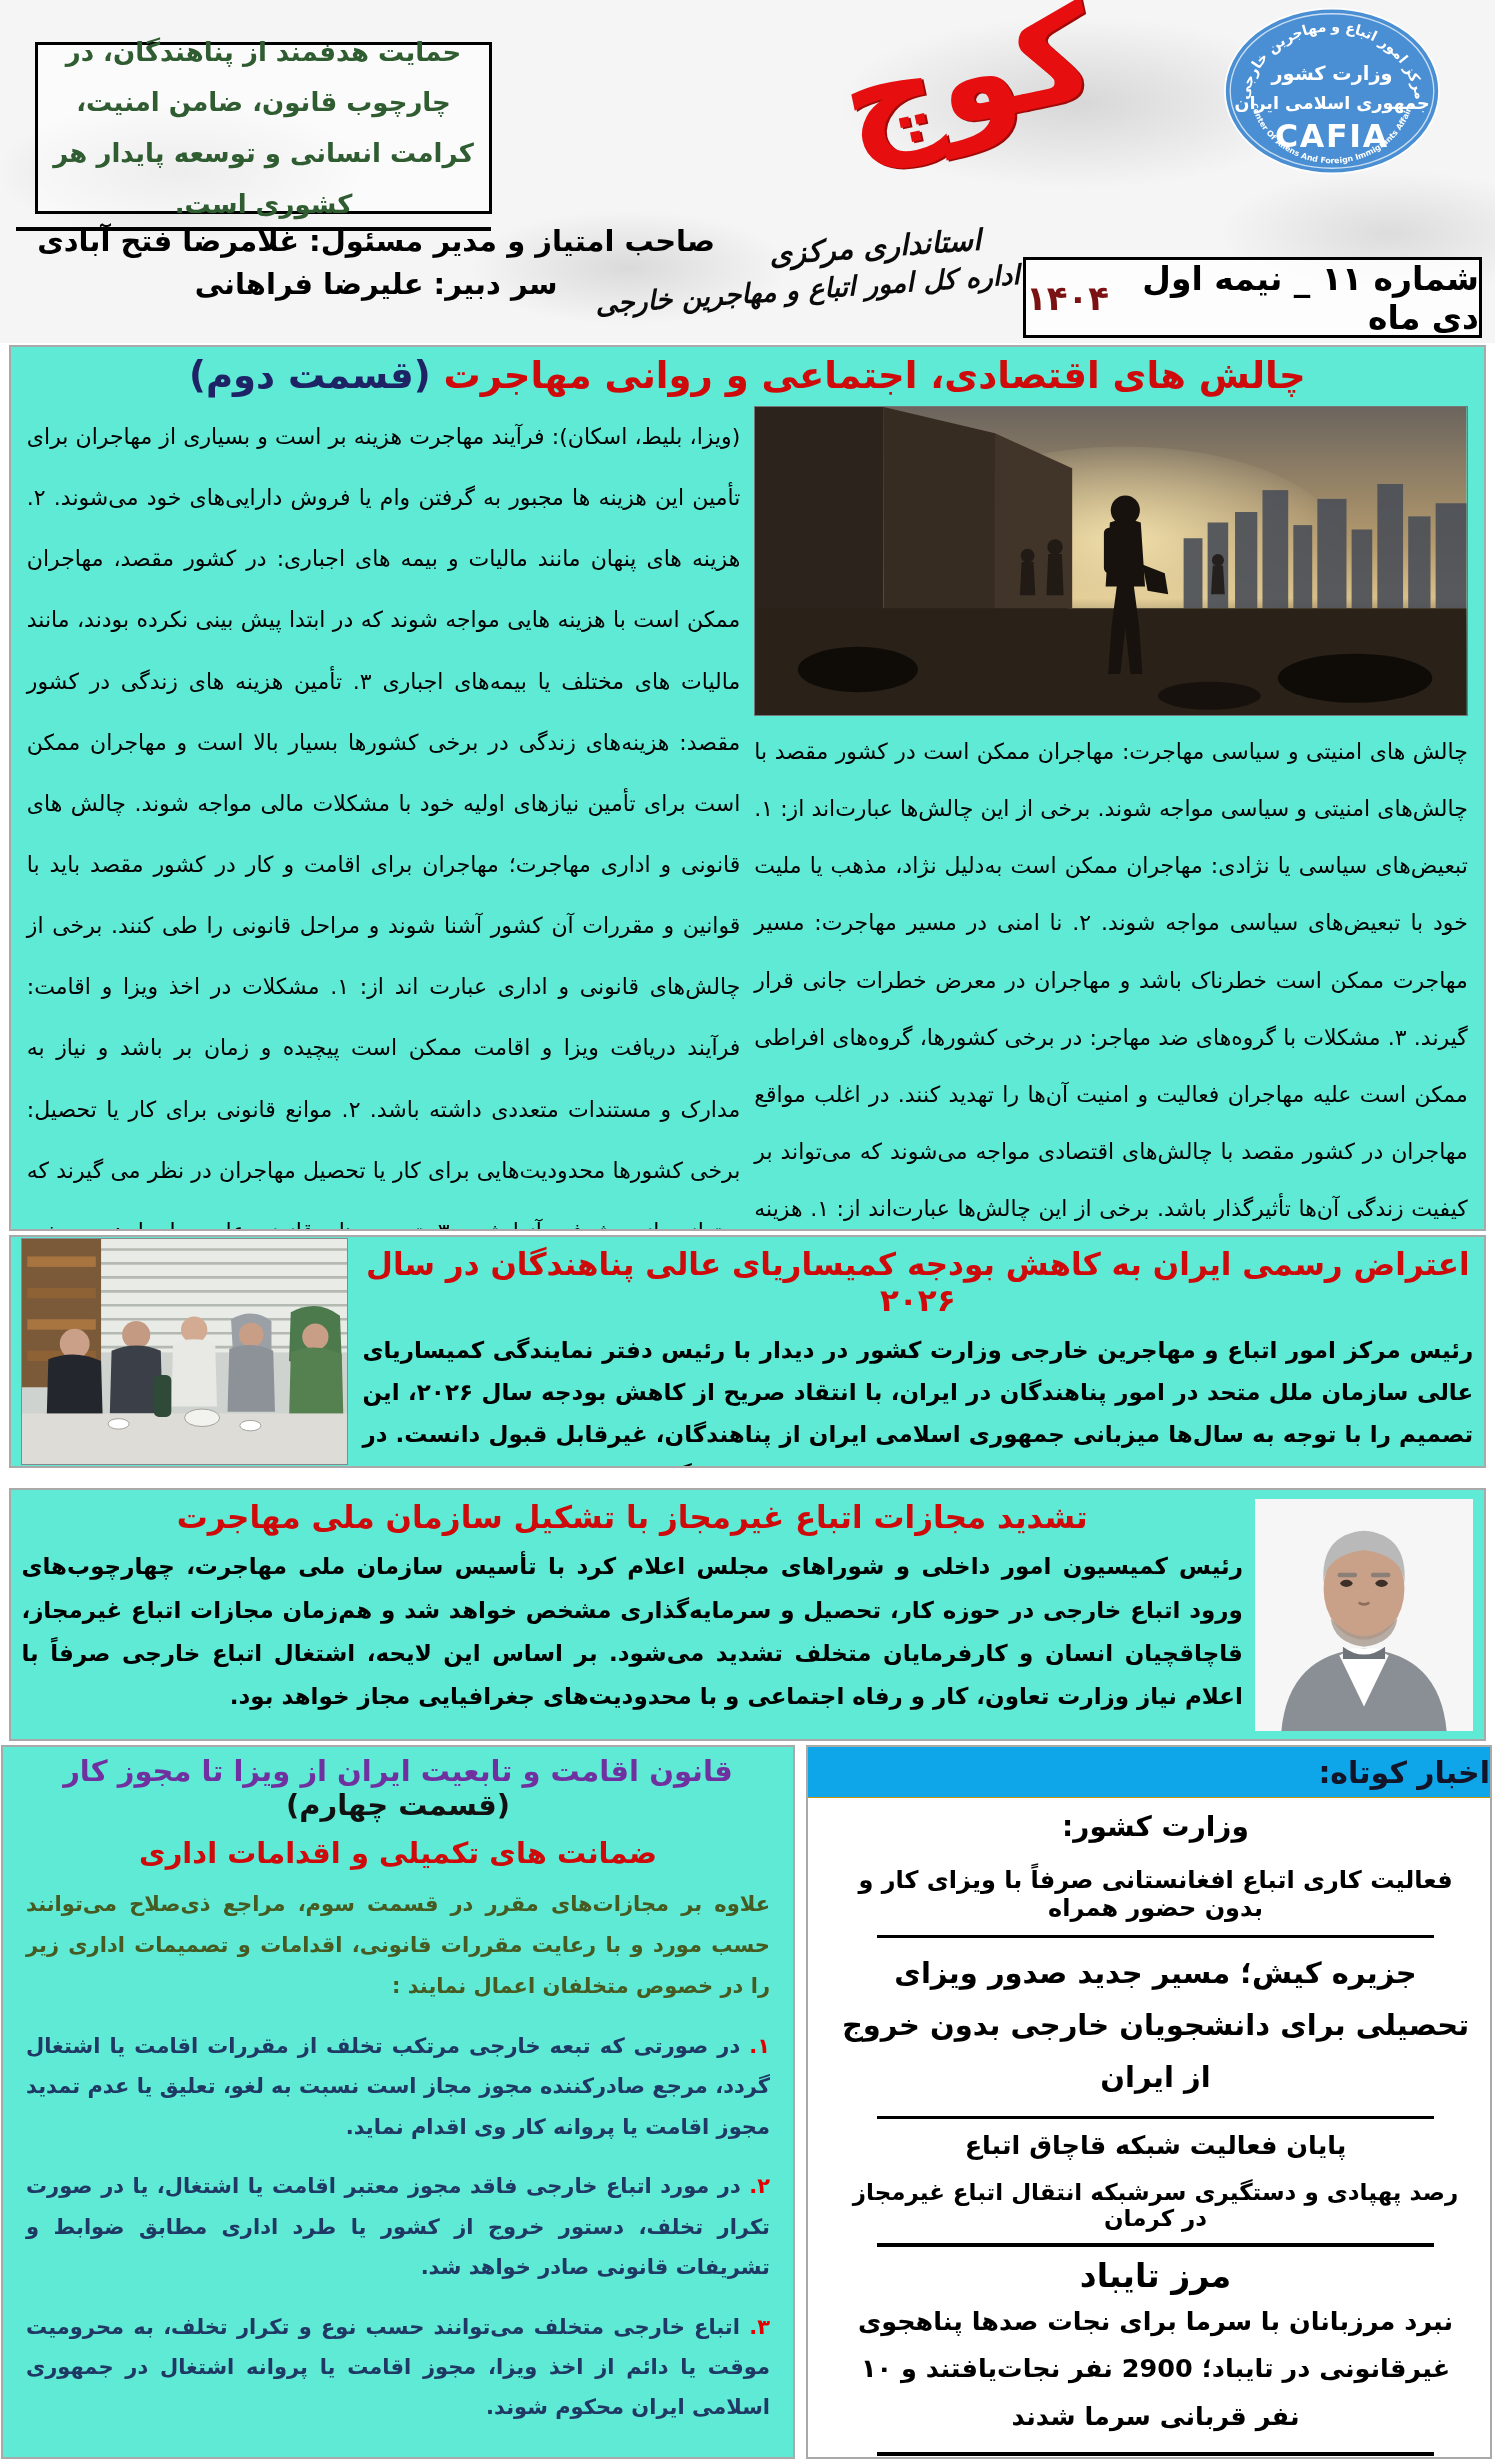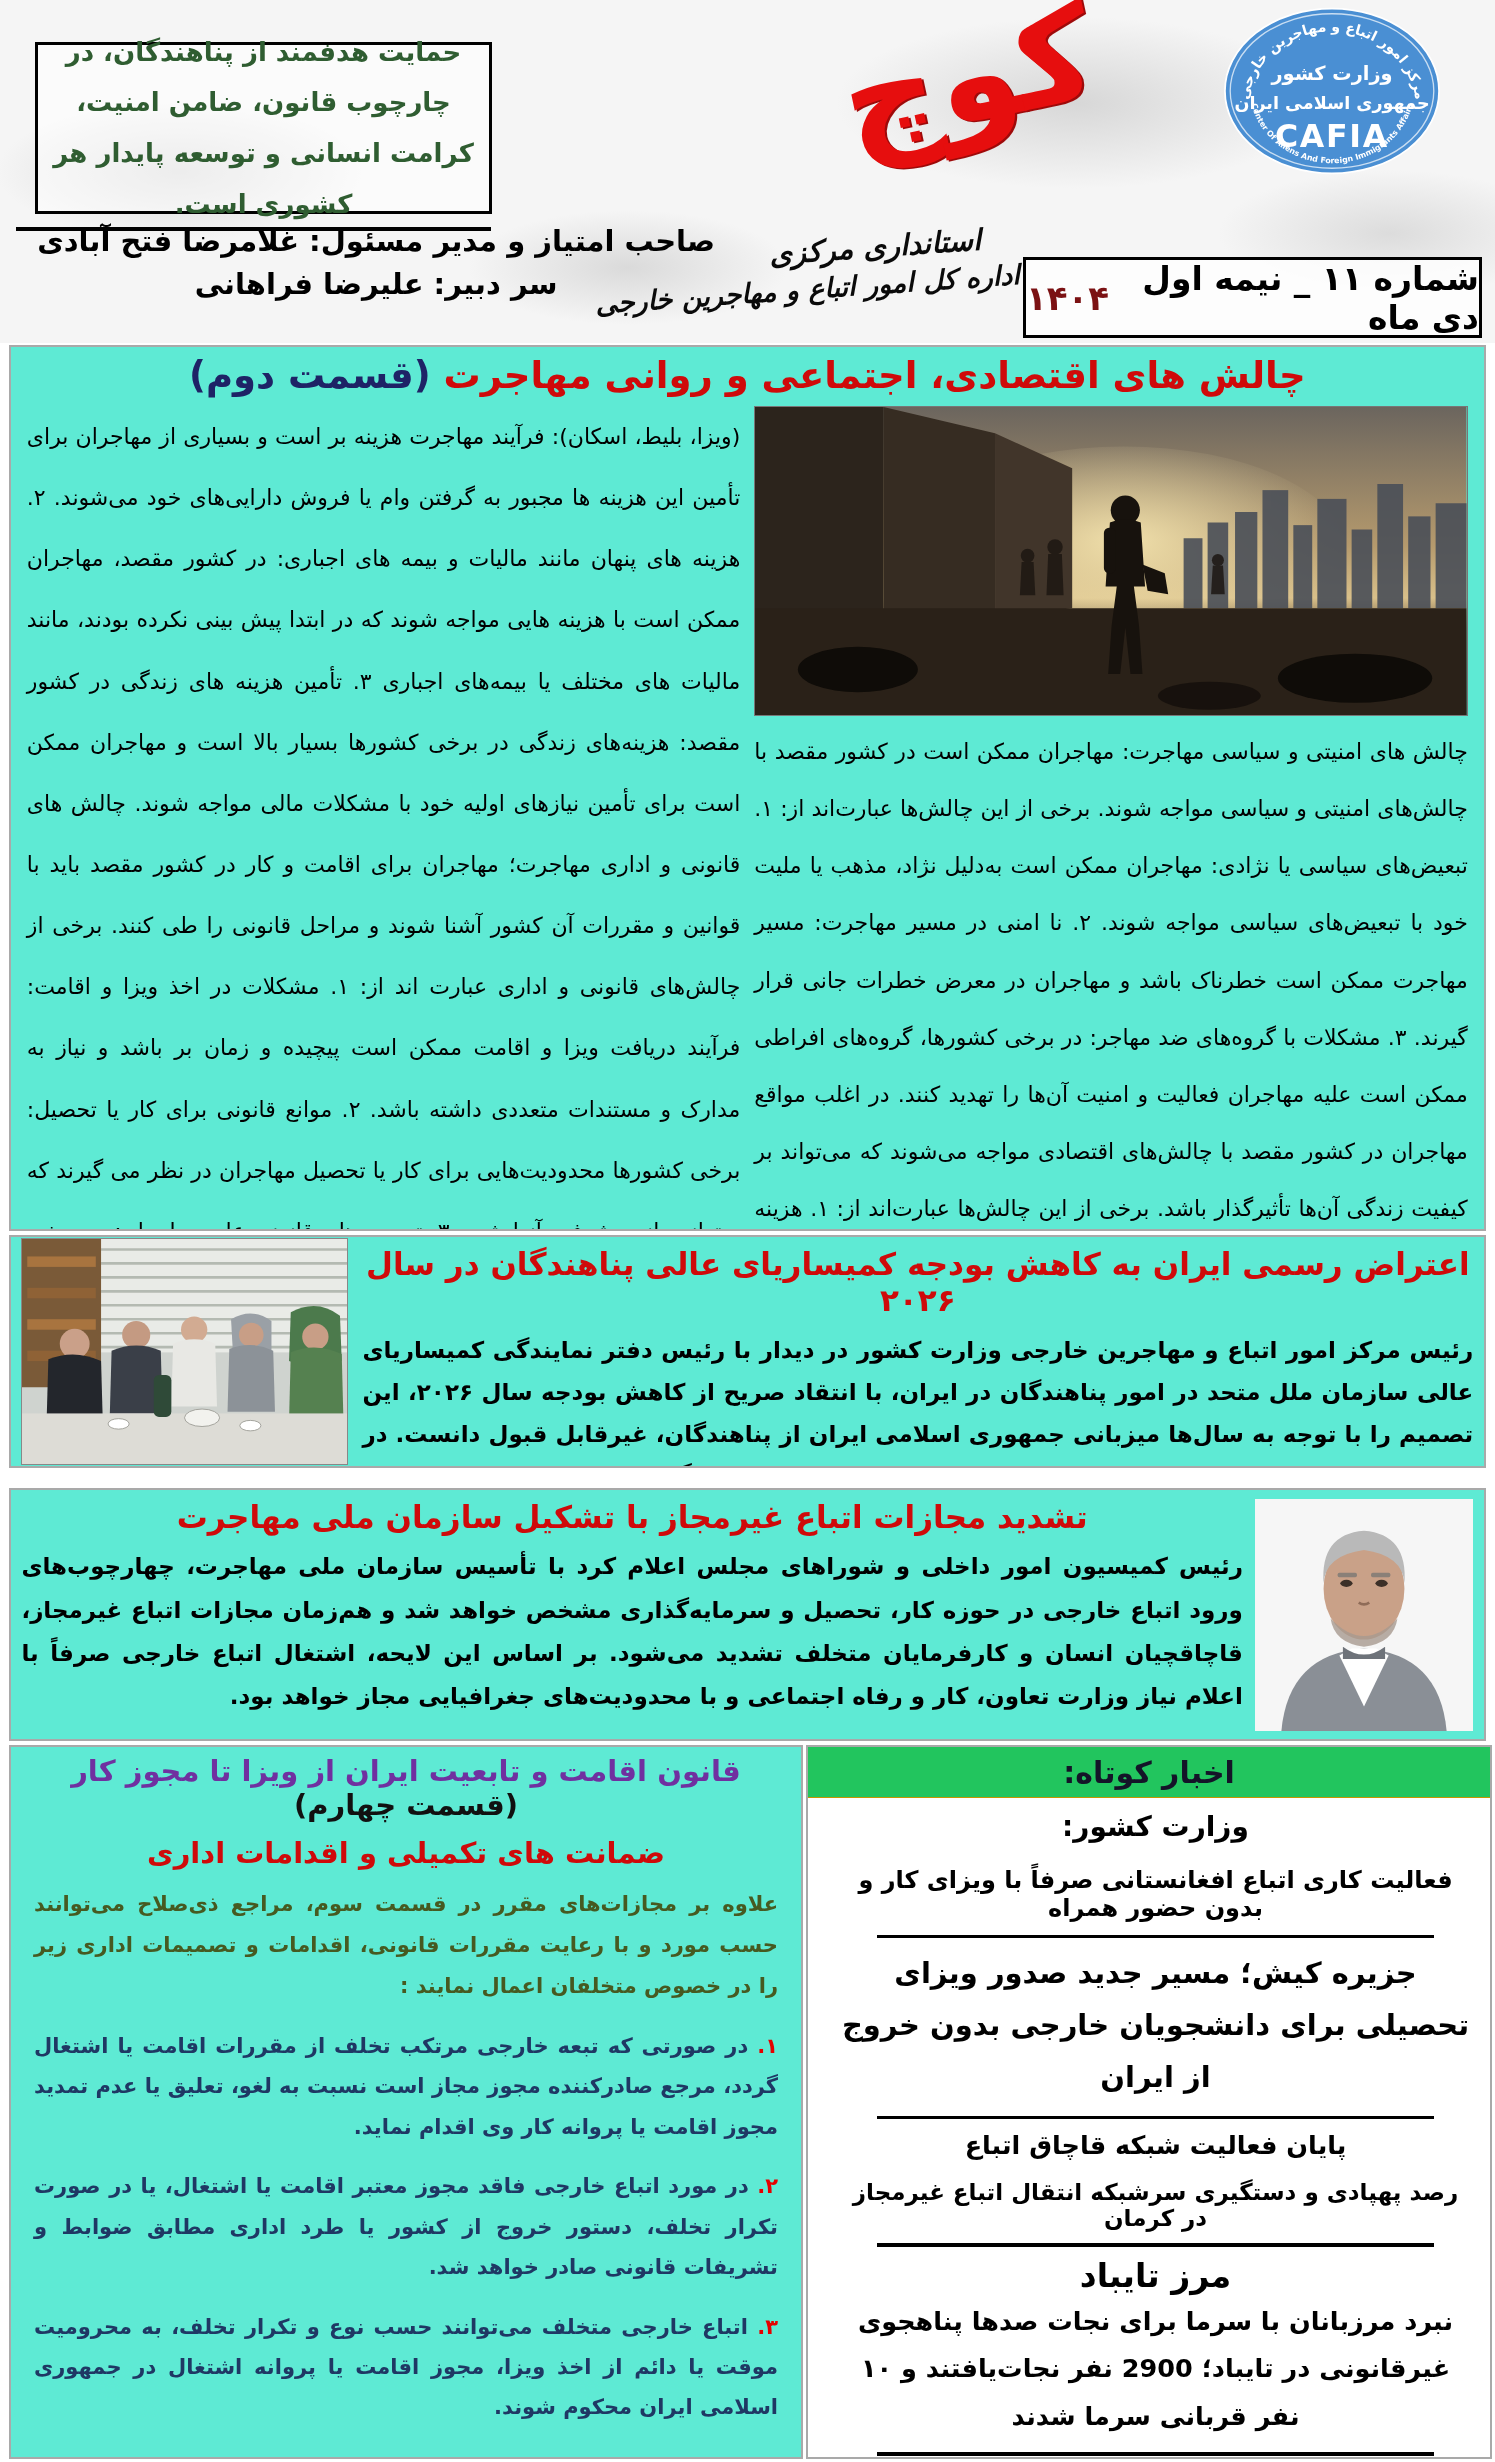--- a/index.html
+++ b/index.html
@@ -62,31 +62,31 @@
   .meeting-photo { flex:0 0 327px; width:327px; height:227px; border:0.9px solid #888; display:block; align-self:center; }
 
   
   .article3 { left:8.8px; top:1488px; width:1477px; height:253px; padding:7px 10.6px; display:flex; gap:12.3px; }
   .portrait-photo { flex:0 0 218px; width:218px; height:232px; display:block; align-self:center; }
   .a3-textwrap { flex:1 1 auto; }
   .a3-title { text-align:center; color:#cf0a0a; font-size:31px; font-weight:bold; margin-top:1.8px; }
   .a3-body { font-size:23px; font-weight:bold; color:#000; text-align:justify; line-height:1.88; margin-top:10.6px; }
 
   
-  .law-box { left:9px; top:1745px; width:794px; height:714px; border:2.6px solid #a9a9a9; padding:7px 23px; }
+  .law-box { left:1px; top:1745px; width:794px; height:714px; border:2.6px solid #a9a9a9; padding:7px 23px; }
   .law-title { text-align:center; font-size:29px; font-weight:bold; }
   .law-title .t-purple { color:#7030a0; }
   .law-title .t-black  { color:#111; }
   .law-subtitle { text-align:center; font-size:29px; font-weight:bold; color:#cf0a0a; margin-top:14px; }
   .law-intro { font-size:21px; font-weight:bold; color:#465a21; text-align:justify; line-height:1.95; margin-top:14px; }
   .law-item { font-size:21px; font-weight:bold; color:#1f3864; text-align:justify; line-height:1.92; margin-top:19.3px; }
   .law-item .law-num { color:#e50000; }
 
   .news-box { left:806px; top:1745px; width:686px; height:714px; border:2.6px solid #a9a9a9; background:#fff; }
-  .news-header { height:51px; background:#22c55e; display:flex; align-items:center; justify-content:center;
+  .news-header { height:51px; background:#0ea5e9; display:flex; align-items:center; 
     border-bottom:1.8px solid #c89600; }
   .news-header span { font-size:30px; font-weight:bold; color:#141428; }
   .news-body { padding:5.3px 17.6px; text-align:center;margin-left:13px; }
   .news-ministry { font-size:28px; font-weight:bold; color:#000; text-align:center; margin-top:7px; }
   .news-item-1 { font-size:24px; font-weight:bold; margin-top:23px; }
   .news-item-2 { font-size:29px; font-weight:bold; line-height:1.8; margin-top:8.8px; }
   .news-item-3 { font-size:25.5px; font-weight:bold; margin-top:10.6px; }
   .news-item-4 { font-size:23px; font-weight:bold; margin-top:19.3px; }
   .news-taybad { font-size:33px; font-weight:bold; margin-top:8.8px; }
   .news-item-5 { font-size:25.5px; font-weight:bold; line-height:1.85; margin-top:3.5px; }

